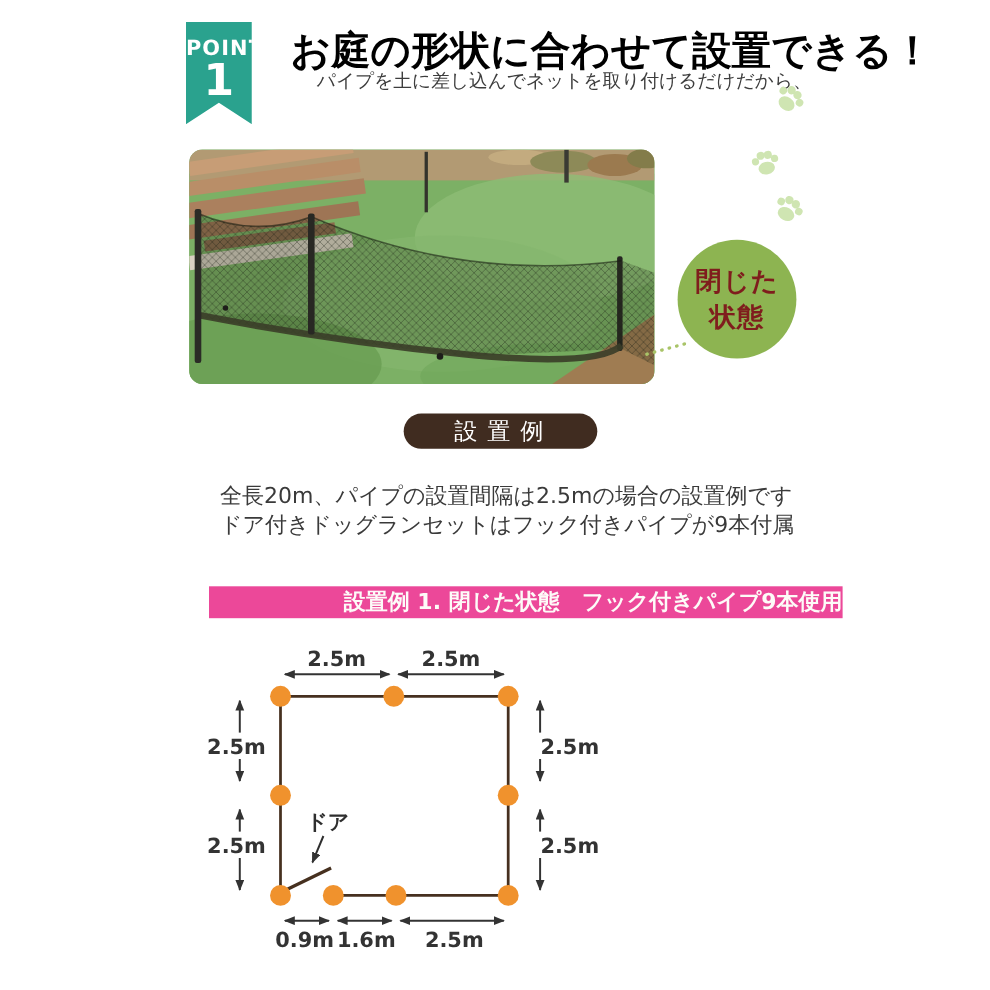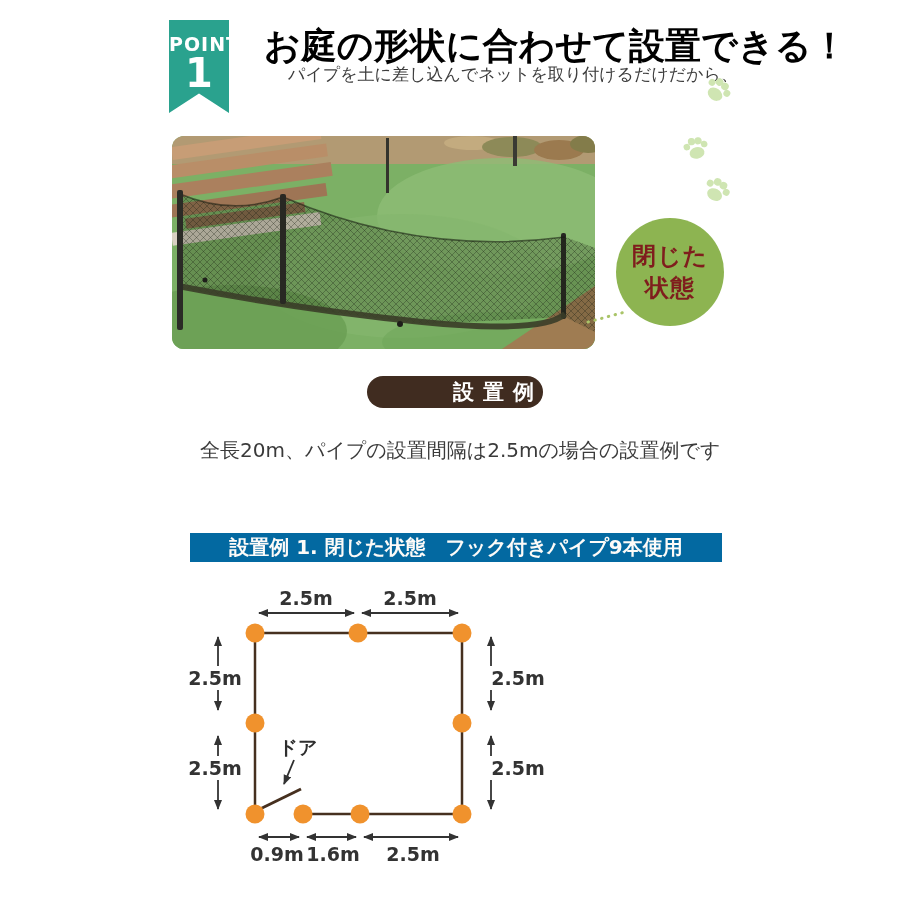--- a/index.html
+++ b/index.html
@@ -20,27 +20,27 @@
          overflow:hidden;background:#7cb065;}
   .photo svg{display:block;}
   
   .decor{position:absolute;left:575px;top:55px;pointer-events:none;}
   
   .state-circle{position:absolute;left:616px;top:218px;width:108px;height:108px;border-radius:50%;
                 background:#8db451;display:flex;flex-direction:column;align-items:center;justify-content:center;
                 color:#7f1d1d;font-weight:bold;font-size:24px;line-height:32px;letter-spacing:1px;}
   
   .pill{position:absolute;left:367px;top:376px;width:176px;height:32px;border-radius:17px;
-        background:#402c20;color:#fff;font-size:21px;font-weight:bold;letter-spacing:9px;
-        text-align:right;line-height:32px;padding-left:6px;box-sizing:border-box;}
+        background:#402c20;color:#fff;font-size:21px;font-weight:normal;letter-spacing:9px;
+        text-align:center;line-height:32px;padding-left:6px;box-sizing:border-box;}
   
   .para{position:absolute;left:200px;top:437px;font-size:20px;line-height:27px;color:#3a3a3a;white-space:nowrap;}
   
-  .bar{position:absolute;left:190px;top:533px;width:532px;height:29px;background:#0369a1;
-       color:#fdfbf8;font-size:20px;font-weight:bold;text-align:center;line-height:29px;white-space:nowrap;}
+  .bar{position:absolute;left:190px;top:533px;width:576px;height:29px;background:#ec4899;
+       color:#fdfbf8;font-size:20px;font-weight:bold;text-align:right;line-height:29px;white-space:nowrap;}
   
   .diagram{position:absolute;left:175px;top:580px;}
   .dim-label{font-size:19px;font-weight:bold;fill:#333;}
   .door-label{font-size:19px;font-weight:bold;fill:#2e2e2e;}
 </style>
 </head>
 <body>
 
 <div class="page">
 
@@ -129,20 +129,21 @@
 
   <div class="state-circle">
     <div>閉じた</div>
     <div>状態</div>
   </div>
 
   <div class="pill">設置例</div>
 
   <div class="para">
     <div>全長20m、パイプの設置間隔は2.5mの場合の設置例です</div>
+    <div>ドア付きドッグランセットはフック付きパイプが9本付属</div>
   </div>
 
   <div class="bar">設置例 1. 閉じた状態　フック付きパイプ9本使用</div>
 
   <svg class="diagram" width="375" height="300" viewBox="175 580 375 300">
     <defs>
       <marker id="ah" markerUnits="userSpaceOnUse" markerWidth="10" markerHeight="9" refX="9" refY="4" orient="auto-start-reverse">
         <path d="M0,0 L10,4 L0,8 Z" fill="#333"></path>
       </marker>
     </defs>

